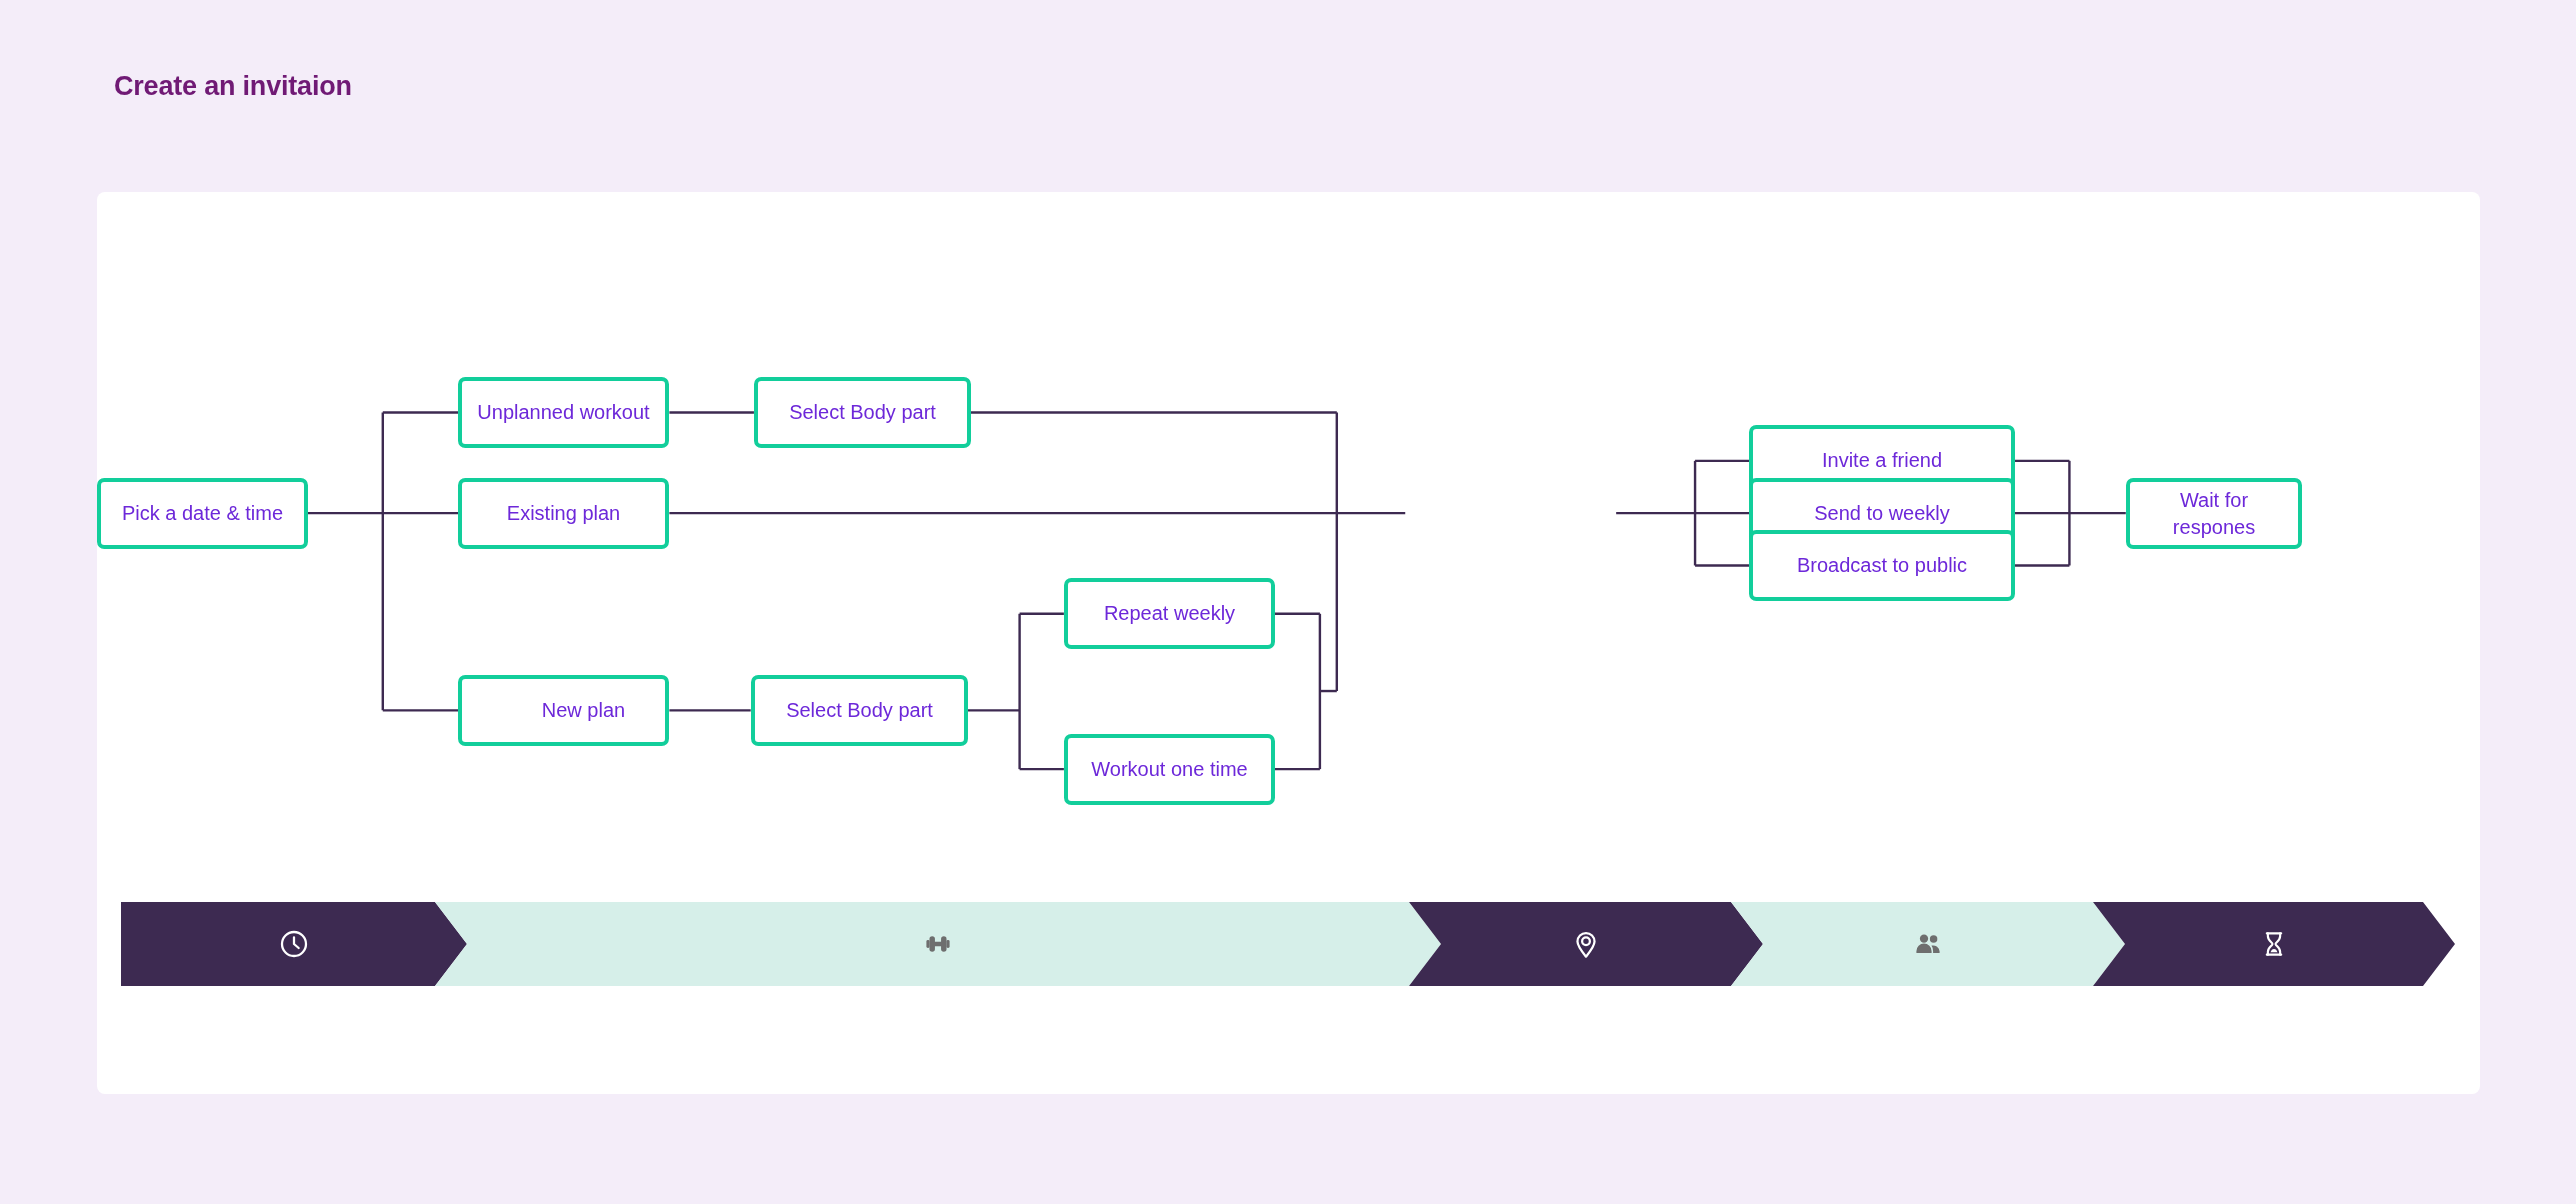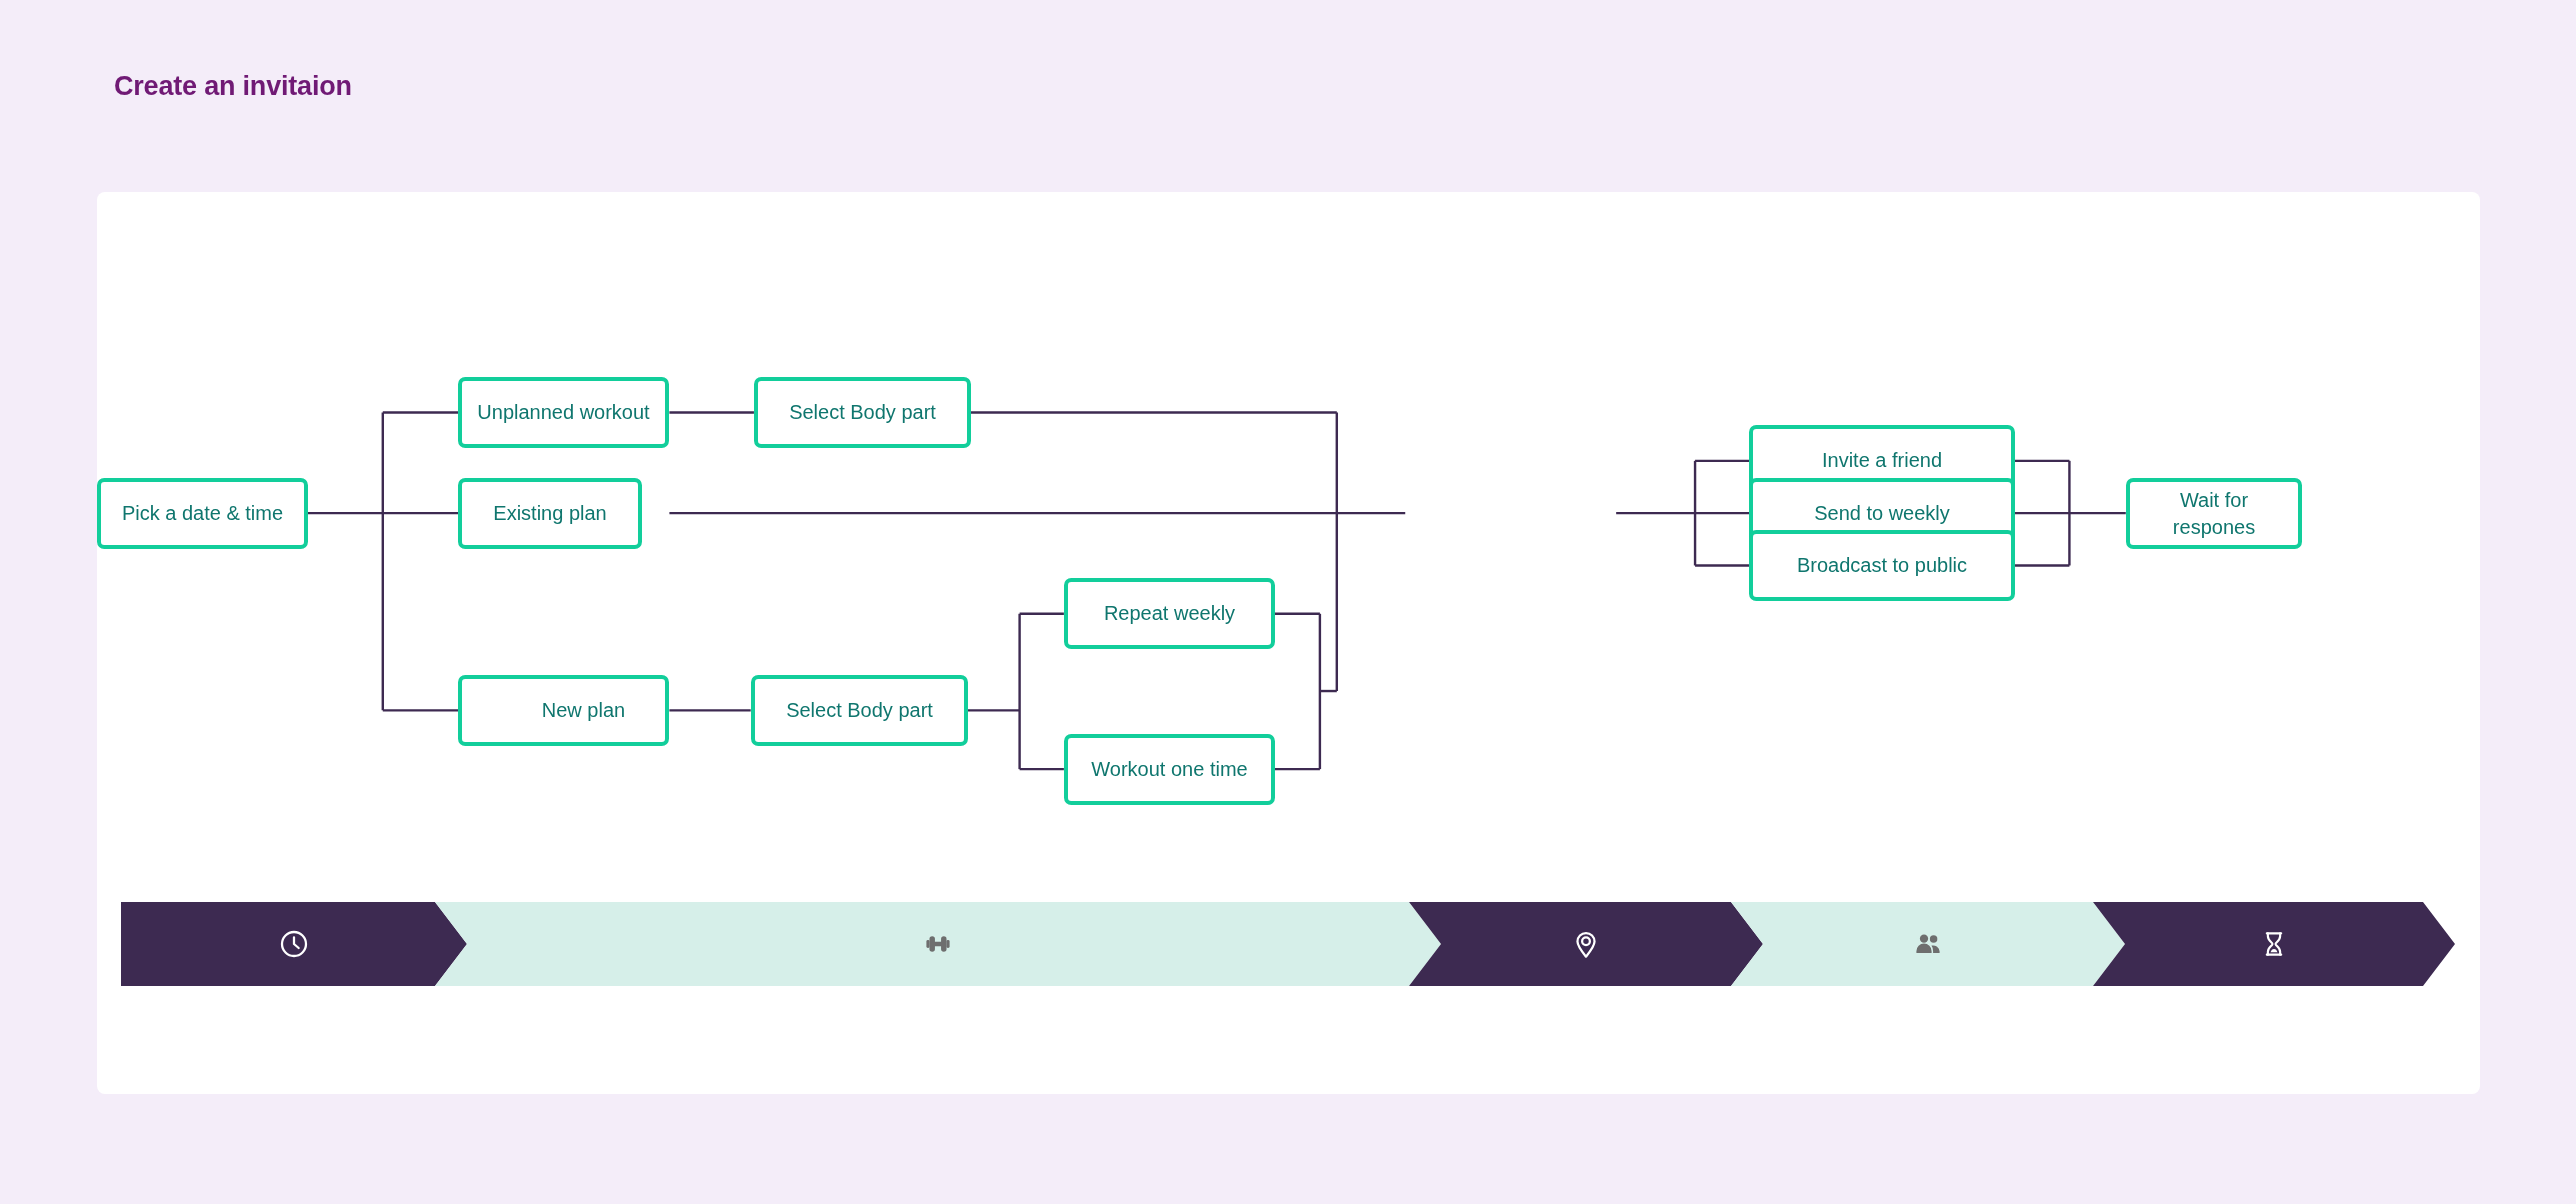--- a/index.html
+++ b/index.html
@@ -43,21 +43,21 @@
   
   .node {
     position: absolute;
     background: #FFFFFF;
     border: 4px solid #12CE9B;
     border-radius: 7.2px;
     display: flex;
     align-items: center;
     justify-content: center;
     text-align: center;
-    color: #0f766e;
+    color: #6d28d9;
     font-size: 20px;
     line-height: 1.32;
     padding: 3.2px 8px;
     z-index: 3;
   }
 
   
   .timeline {
     position: absolute;
     left: 24px;
@@ -127,21 +127,21 @@
       <path d="M2450 399 H 2520"></path>
     </g>
   </svg>
 
   <div class="node" style="left:0px;    top:286px; width:211px; height:71px;">
       <span>Pick a date &amp; time</span>
     </div>
   <div class="node" style="left:361px;  top:185px; width:211px; height:71px;">
       <span>Unplanned workout</span>
     </div>
-  <div class="node" style="left:361px;  top:286px; width:184px; height:71px;">
+  <div class="node" style="left:361px;  top:286px; width:211px; height:71px;">
       <span>Existing plan</span>
     </div>
   <div class="node" style="left:361px;  top:483px; width:211px; height:71px;padding-left:48px;">
       <span>New plan</span>
     </div>
   <div class="node" style="left:657px;  top:185px; width:217px; height:71px;">
       <span>Select Body part</span>
     </div>
   <div class="node" style="left:654px;  top:483px; width:217px; height:71px;">
       <span>Select Body part</span>

